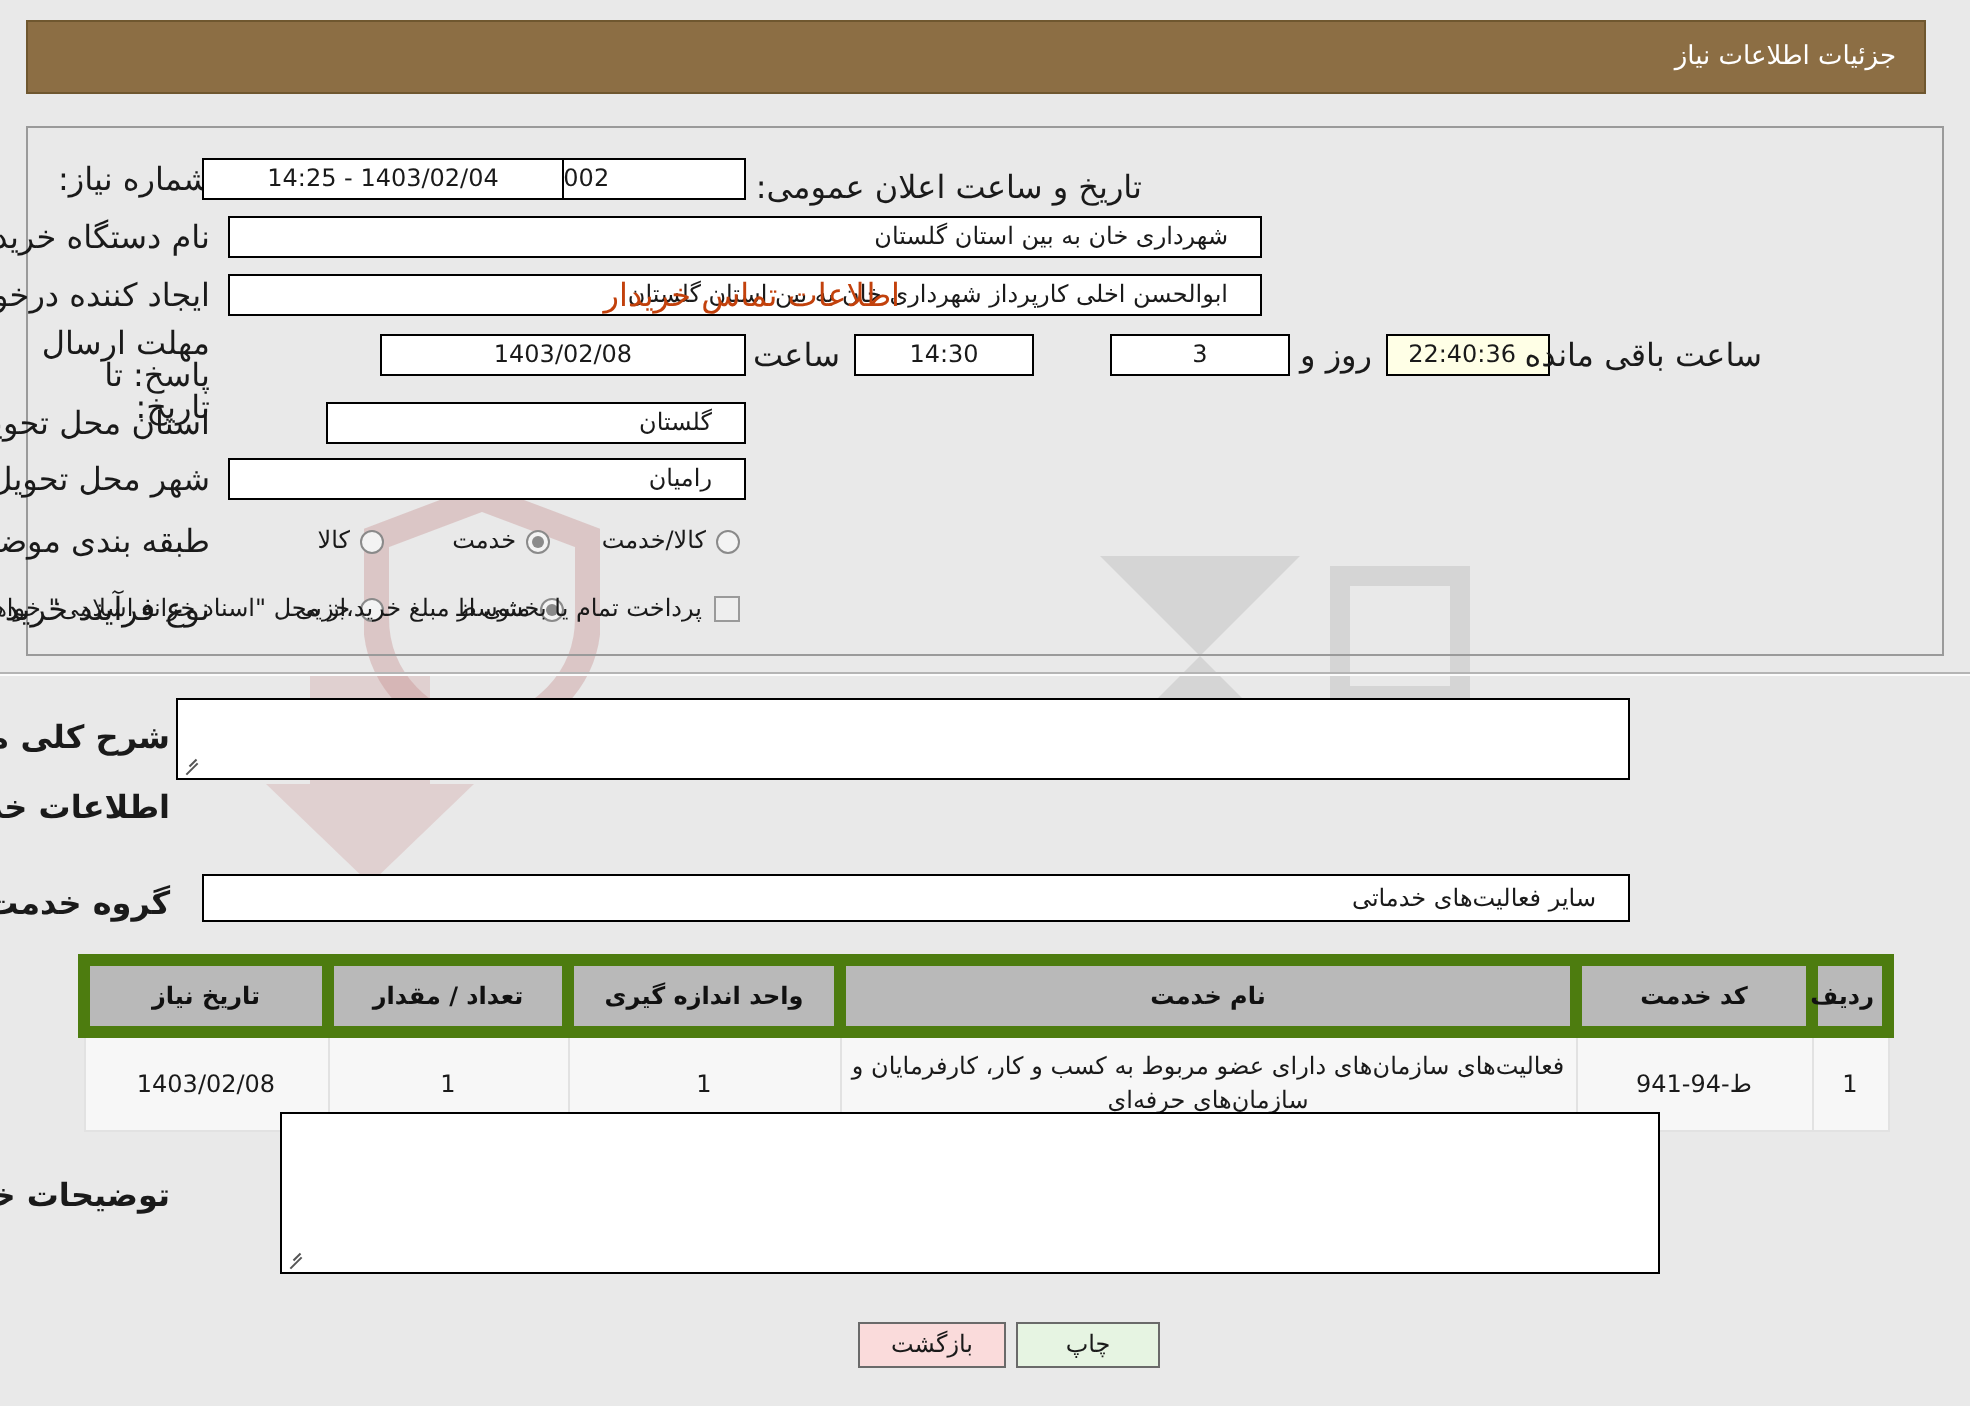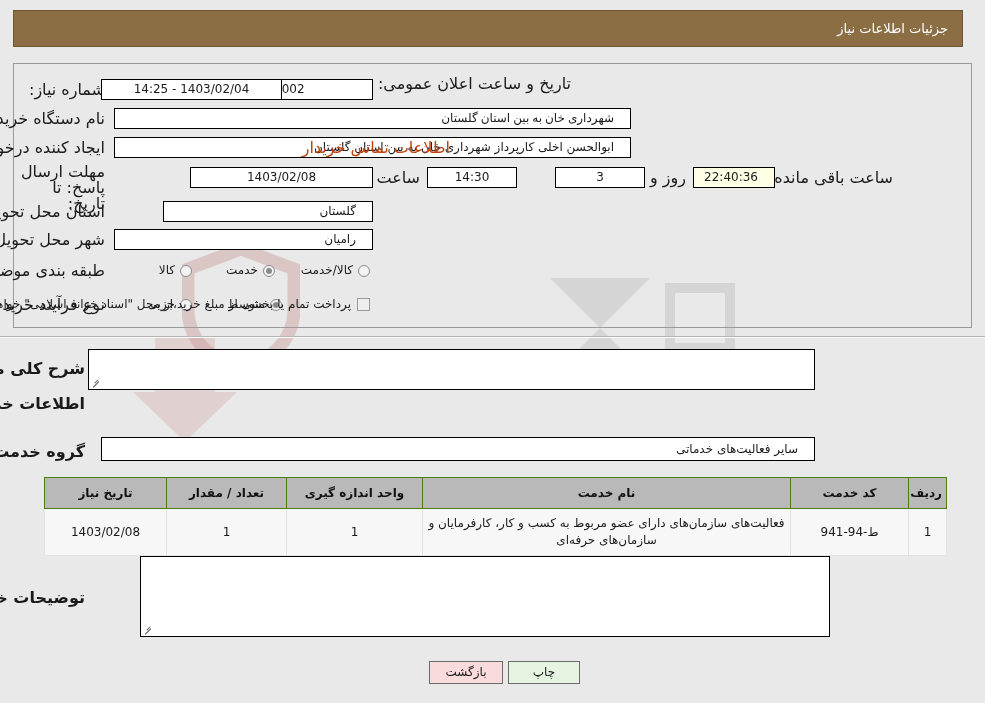--- a/index.html
+++ b/index.html
@@ -229,21 +229,21 @@
     z-index: 4;
   }
   table.grid {
     border-collapse: collapse;
     width: 100%;
     font-size: 12px;
     table-layout: fixed;
   }
   table.grid th {
     background: #b9b9b9;
-    border: 1px solid #4d7c0f;
+    border: 6px solid #4d7c0f;
     font-weight: bold;
     color: #111;
     height: 26px;
     text-align: center;
     padding: 2px 4px;
   }
   table.grid td {
     background: #f7f7f7;
     border: 1px solid #e2e2e2;
     text-align: center;
@@ -291,38 +291,38 @@
 </div>
 
 <div class="page-header">
   <div class="title">جزئیات اطلاعات نیاز</div>
 </div>
 
 <div class="panel-top"></div>
 
 <div class="lbl" style="right:880px; top:82px;">شماره نیاز:</div>
 <div class="fld center" style="right:612px; top:79px; width:259px;">1103005160000002</div>
-<div class="lbl" style="right:414px; top:76px;">تاریخ و ساعت اعلان عمومی:</div>
+<div class="lbl" style="right:414px; top:86px;">تاریخ و ساعت اعلان عمومی:</div>
 <div class="fld center" style="right:703px; top:79px; left:101px; width:auto;">1403/02/04 - 14:25</div>
 
 <div class="lbl" style="right:880px; top:111px;">نام دستگاه خریدار:</div>
-<div class="fld right" style="right:354px; top:108px; width:517px;font-family:Liberation Serif, serif;">شهرداری خان به بین استان گلستان</div>
+<div class="fld right" style="right:354px; top:108px; width:517px;">شهرداری خان به بین استان گلستان</div>
 
 <div class="lbl" style="right:880px; top:140px;">ایجاد کننده درخواست:</div>
 <div class="fld right" style="right:354px; top:137px; width:517px;">ابوالحسن اخلی کارپرداز شهرداری خان به بین استان گلستان</div>
 <div class="link" style="right:535px; top:140px;">اطلاعات تماس خریدار</div>
 
 <div class="lbl" style="right:880px; top:164px; width:95px; white-space:normal; line-height:16px;">مهلت ارسال پاسخ: تا تاریخ:</div>
 <div class="fld center" style="right:612px; top:167px; width:183px;">1403/02/08</div>
 <div class="lbl" style="right:565px; top:170px;">ساعت</div>
 <div class="fld center" style="right:468px; top:167px; width:90px;">14:30</div>
 <div class="fld center" style="right:340px; top:167px; width:90px;">3</div>
 <div class="lbl" style="right:299px; top:170px;">روز و</div>
 <div class="fld center ivory" style="right:210px; top:167px; width:82px;">22:40:36</div>
-<div class="lbl" style="right:92px; top:170px;text-align:center;">ساعت باقی مانده</div>
+<div class="lbl" style="right:104px; top:170px;text-align:center;">ساعت باقی مانده</div>
 
 <div class="lbl" style="right:880px; top:204px;">استان محل تحویل:</div>
 <div class="fld right" style="right:612px; top:201px; width:210px;">گلستان</div>
 
 <div class="lbl" style="right:880px; top:232px;">شهر محل تحویل:</div>
 <div class="fld right" style="right:612px; top:229px; width:259px;">رامیان</div>
 
 <div class="lbl" style="right:880px; top:263px;">طبقه بندی موضوعی:</div>
 <div class="radio-opt" style="right:793px; top:263px;">
   <span class="radio"></span>

